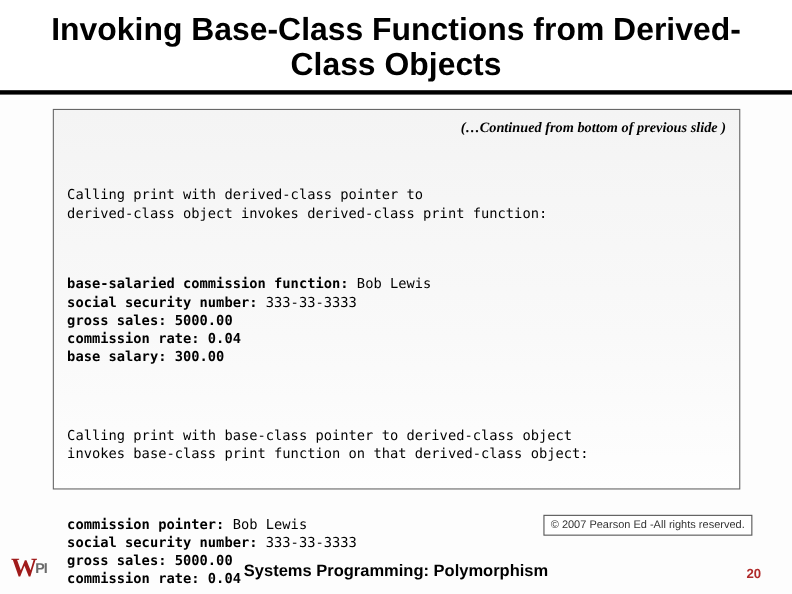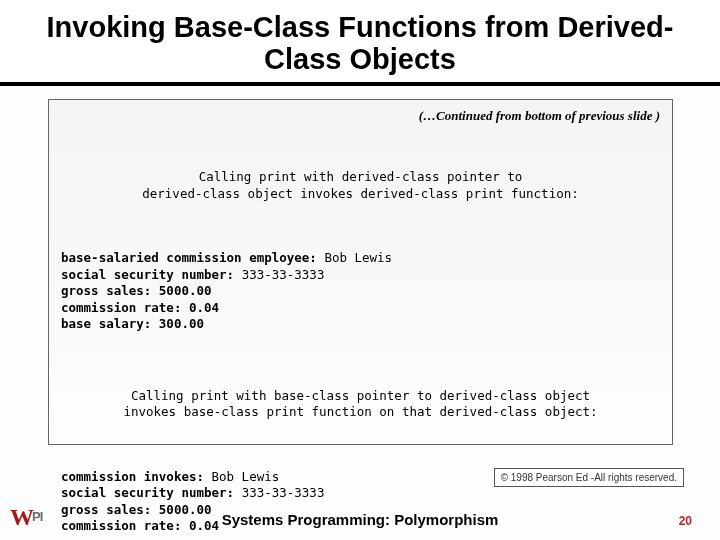--- a/index.html
+++ b/index.html
@@ -37,21 +37,21 @@
     color: #000;
     margin-bottom: 12px;
   }
   .code-out {
     font-family: "Lucida Console", Consolas, monospace;
     font-size: 12.5px;
     line-height: 1.32;
     white-space: pre;
     color: #000;
   }
-  .code-out .para { margin-bottom: 15px; text-align: center; }
+  .code-out .para { margin-bottom: 15px; }
   .code-out .block { margin-bottom: 22px; }
   .code-out .bold { font-weight: 600; }
   .copyright-box {
     position: absolute;
     right: 36px; top: 468px;
     border: 1px solid #555;
     background: #fff;
     font-size: 10px;
     font-family: Arial, sans-serif;
     color: #333;
@@ -98,35 +98,35 @@
   <div class="title-bar">
     <h1>Invoking Base-Class Functions from Derived-Class Objects</h1>
   </div>
 
   <div class="body-area">
     <div class="continued">(…Continued from bottom of previous slide )</div>
 
     <div class="code-out">
       <div class="para"><span>Calling print with derived-class pointer to</span>
 <span>derived-class object invokes derived-class print function:</span></div>
-      <div class="block"><span class="bold">base-salaried commission employee: </span><span>Bob Lewis</span>
+      <div class="block"><span class="bold">base-salaried commission function: </span><span>Bob Lewis</span>
 <span class="bold">social security number: </span><span>333-33-3333</span>
 <span class="bold">gross sales: 5000.00</span>
 <span class="bold">commission rate: 0.04</span>
 <span class="bold">base salary: 300.00</span></div>
       <div class="para"><span>Calling print with base-class pointer to derived-class object</span>
 <span>invokes base-class print function on that derived-class object:</span></div>
-      <div><span class="bold">commission invokes: </span><span>Bob Lewis</span>
+      <div><span class="bold">commission pointer: </span><span>Bob Lewis</span>
 <span class="bold">social security number: </span><span>333-33-3333</span>
 <span class="bold">gross sales: 5000.00</span>
 <span class="bold">commission rate: 0.04</span></div>
     </div>
   </div>
 
-  <div class="copyright-box">© 1998 Pearson Ed -All rights reserved.</div>
+  <div class="copyright-box">© 2007 Pearson Ed -All rights reserved.</div>
 
   <div class="footer">
     <div class="logo">
       <span class="logo-w">W</span>
         <span class="logo-pi">PI</span>
     </div>
     <div class="footer-title">Systems Programming:  Polymorphism</div>
     <div class="page-num">20</div>
   </div>
 

